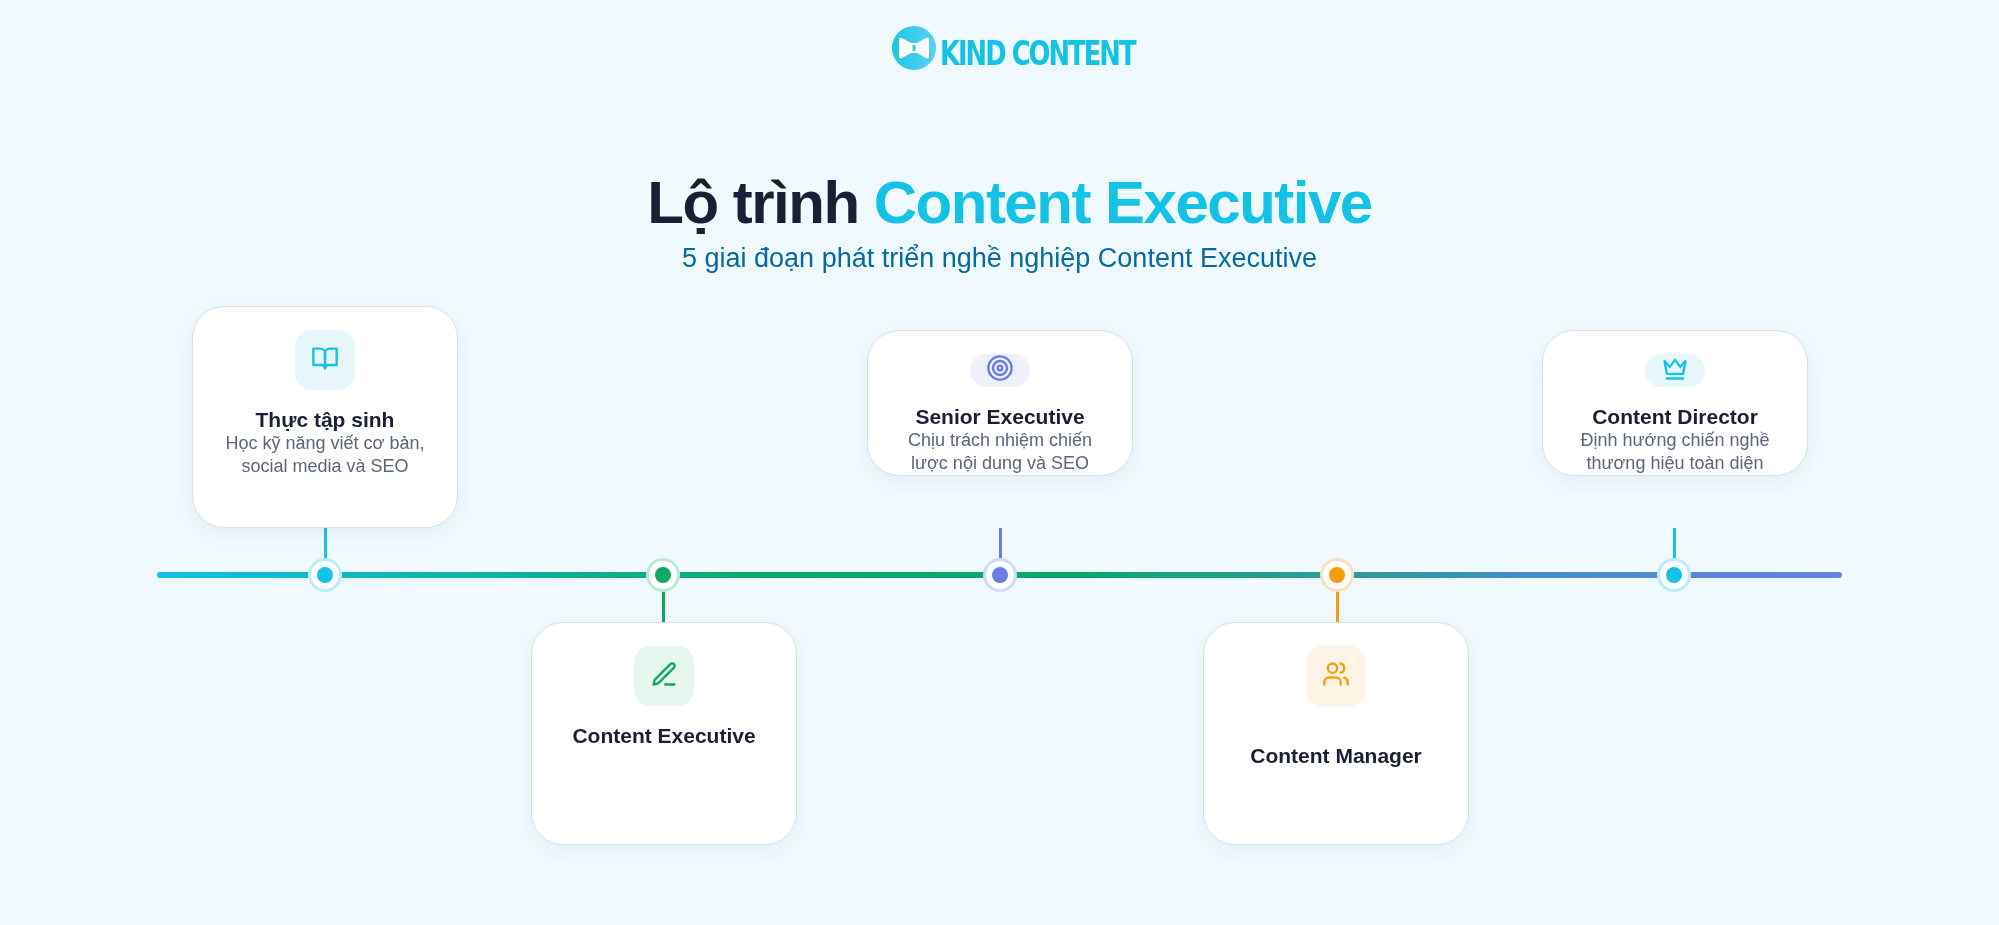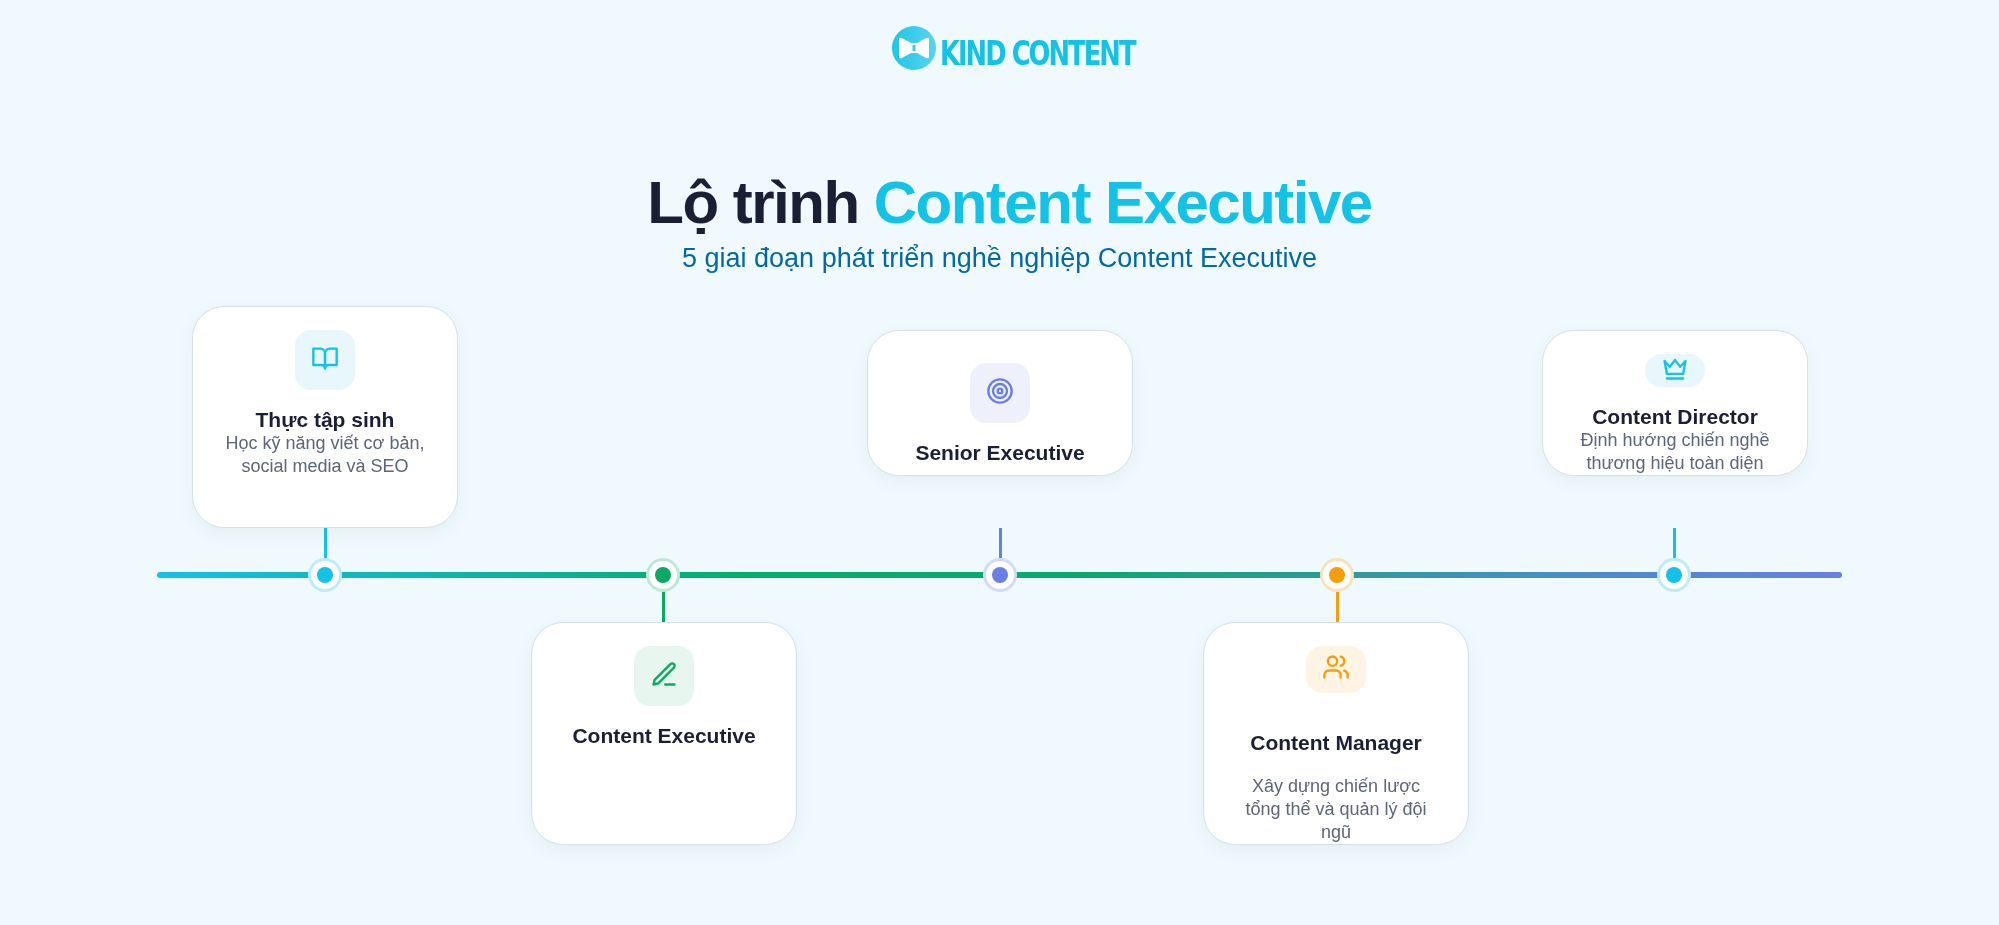--- a/index.html
+++ b/index.html
@@ -144,35 +144,35 @@
   <div class="icon-box" style="background:#eef1fc;">
     <span>
       <svg width="28" height="28" viewBox="0 0 24 24" fill="none" stroke="#6a7fe3" stroke-width="2">
         <circle cx="12" cy="12" r="10"></circle>
         <circle cx="12" cy="12" r="6"></circle>
         <circle cx="12" cy="12" r="2"></circle>
       </svg>
     </span>
   </div>
   <div class="card-title">Senior Executive</div>
+  <div class="card-desc">Chịu trách nhiệm chiến lược nội dung và SEO</div>
 </div>
 
 <div class="card bottom" style="left:1203px;gap:20px;">
   <div class="icon-box" style="background:#fdf4e3;">
     <span>
       <svg width="28" height="28" viewBox="0 0 24 24" fill="none" stroke="#f59e0b" stroke-width="2" stroke-linecap="round" stroke-linejoin="round">
         <circle cx="9" cy="7" r="4"></circle>
         <path d="M2 21v-2a4 4 0 0 1 4-4h6a4 4 0 0 1 4 4v2"></path>
         <path d="M16 3.1a4 4 0 0 1 0 7.8"></path>
         <path d="M22 21v-2a4 4 0 0 0-3-3.9"></path>
       </svg>
     </span>
   </div>
   <div class="card-title">Content Manager</div>
-  <div class="card-desc">Xây dựng chiến lược tổng thể và quản lý đội ngũ</div>
 </div>
 
 <div class="card short" style="left:1542px;">
   <div class="icon-box" style="background:#e8f7fc;">
     <span>
       <svg width="28" height="28" viewBox="0 0 24 24" fill="none" stroke="#14c2e6" stroke-width="2" stroke-linecap="round" stroke-linejoin="round">
         <path d="M3 6l4.5 5L12 5l4.5 6L21 6l-2 11H5z"></path>
         <path d="M5 21h14"></path>
       </svg>
     </span>

